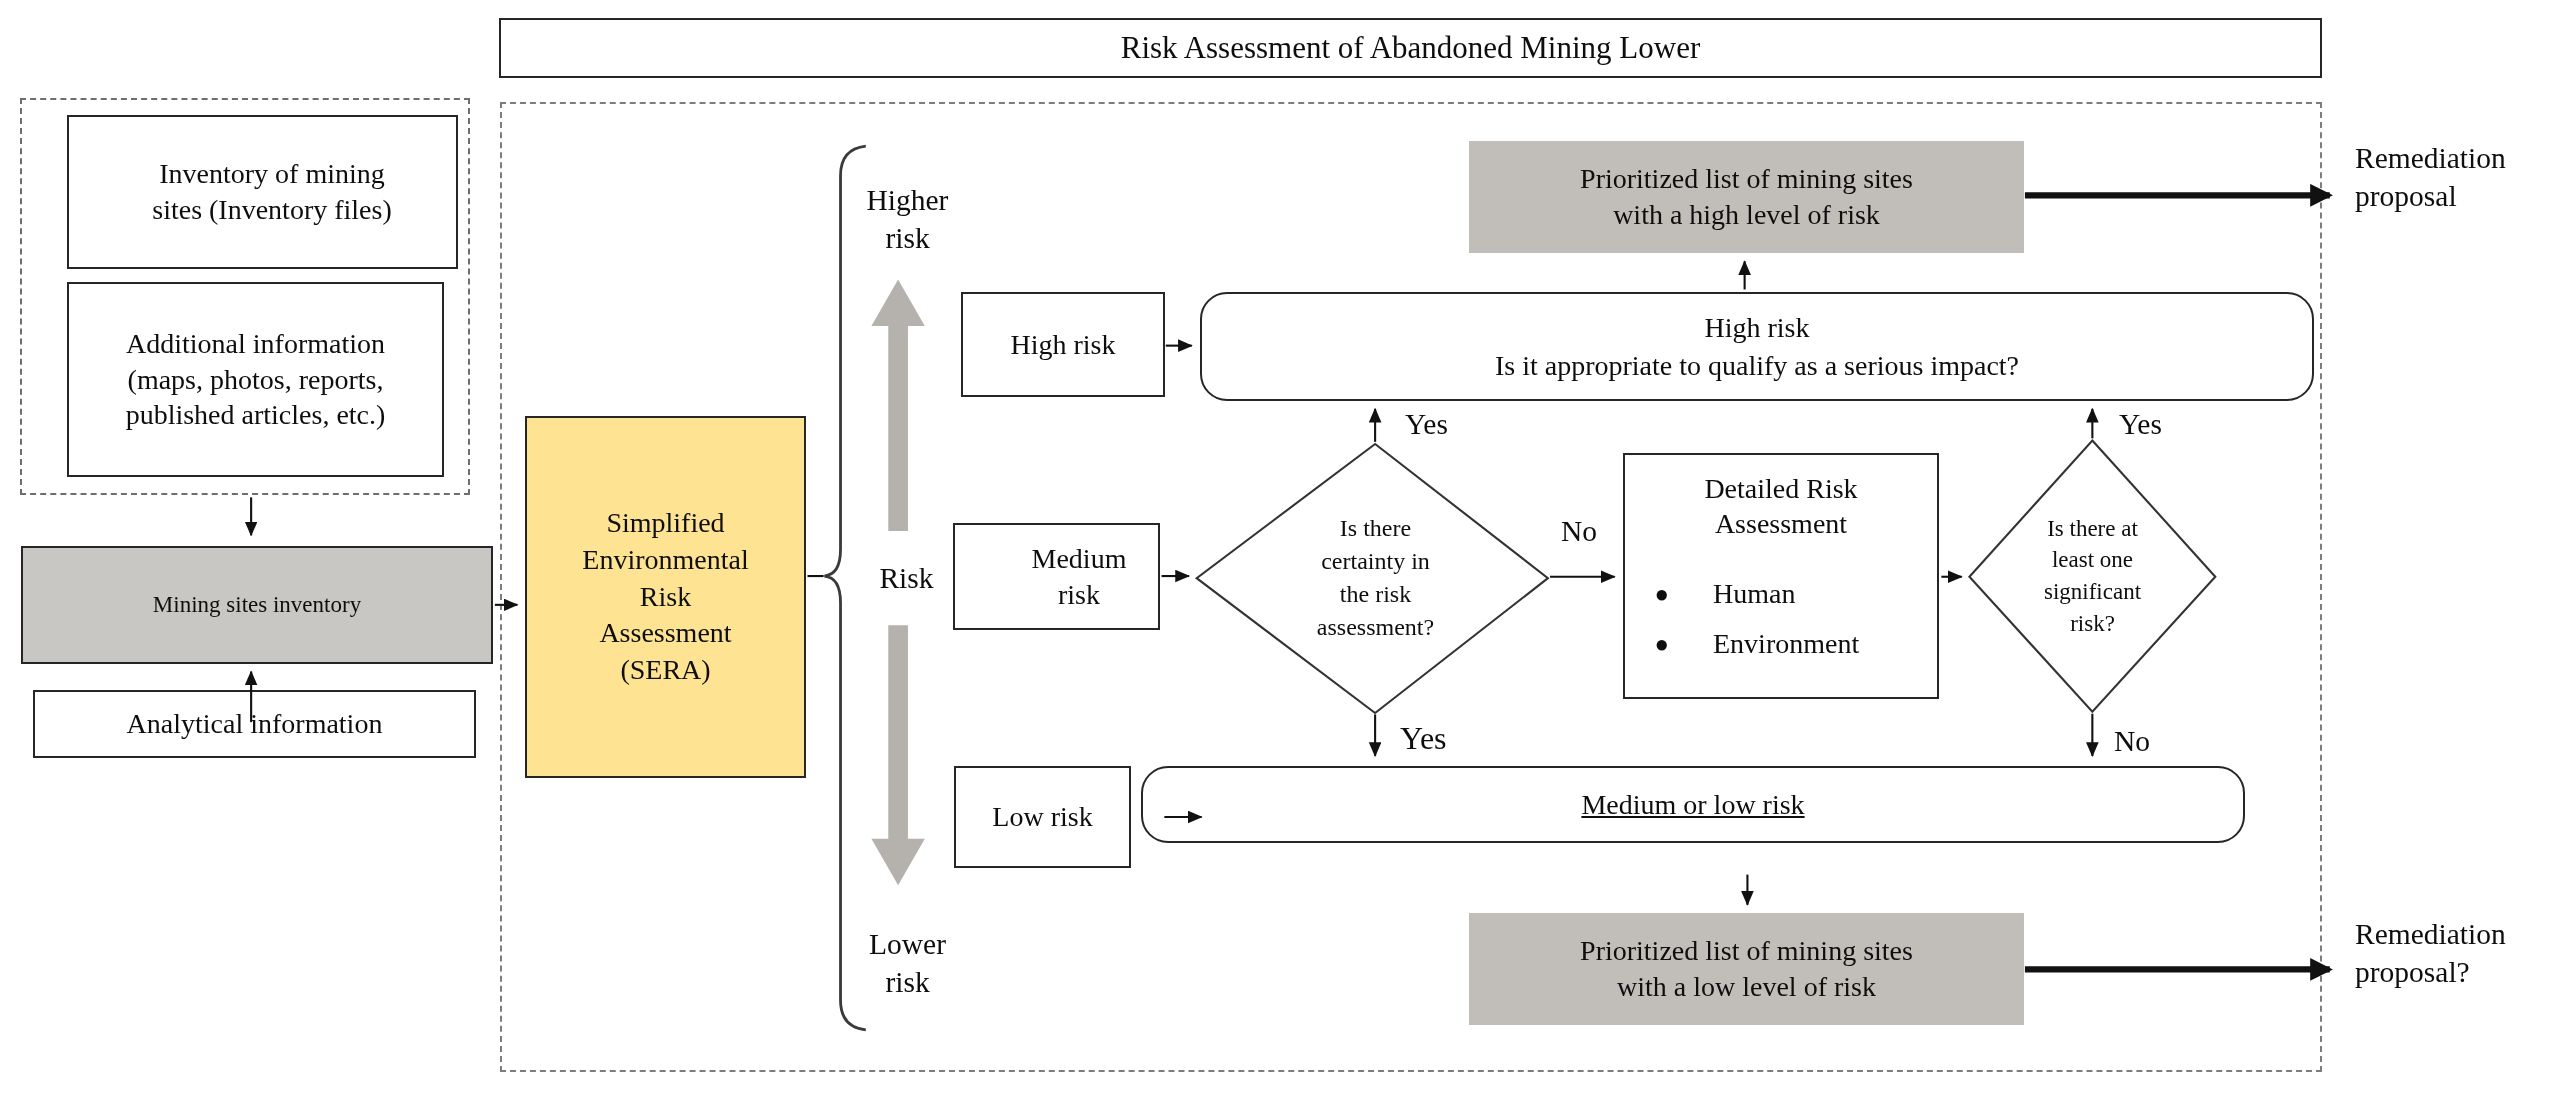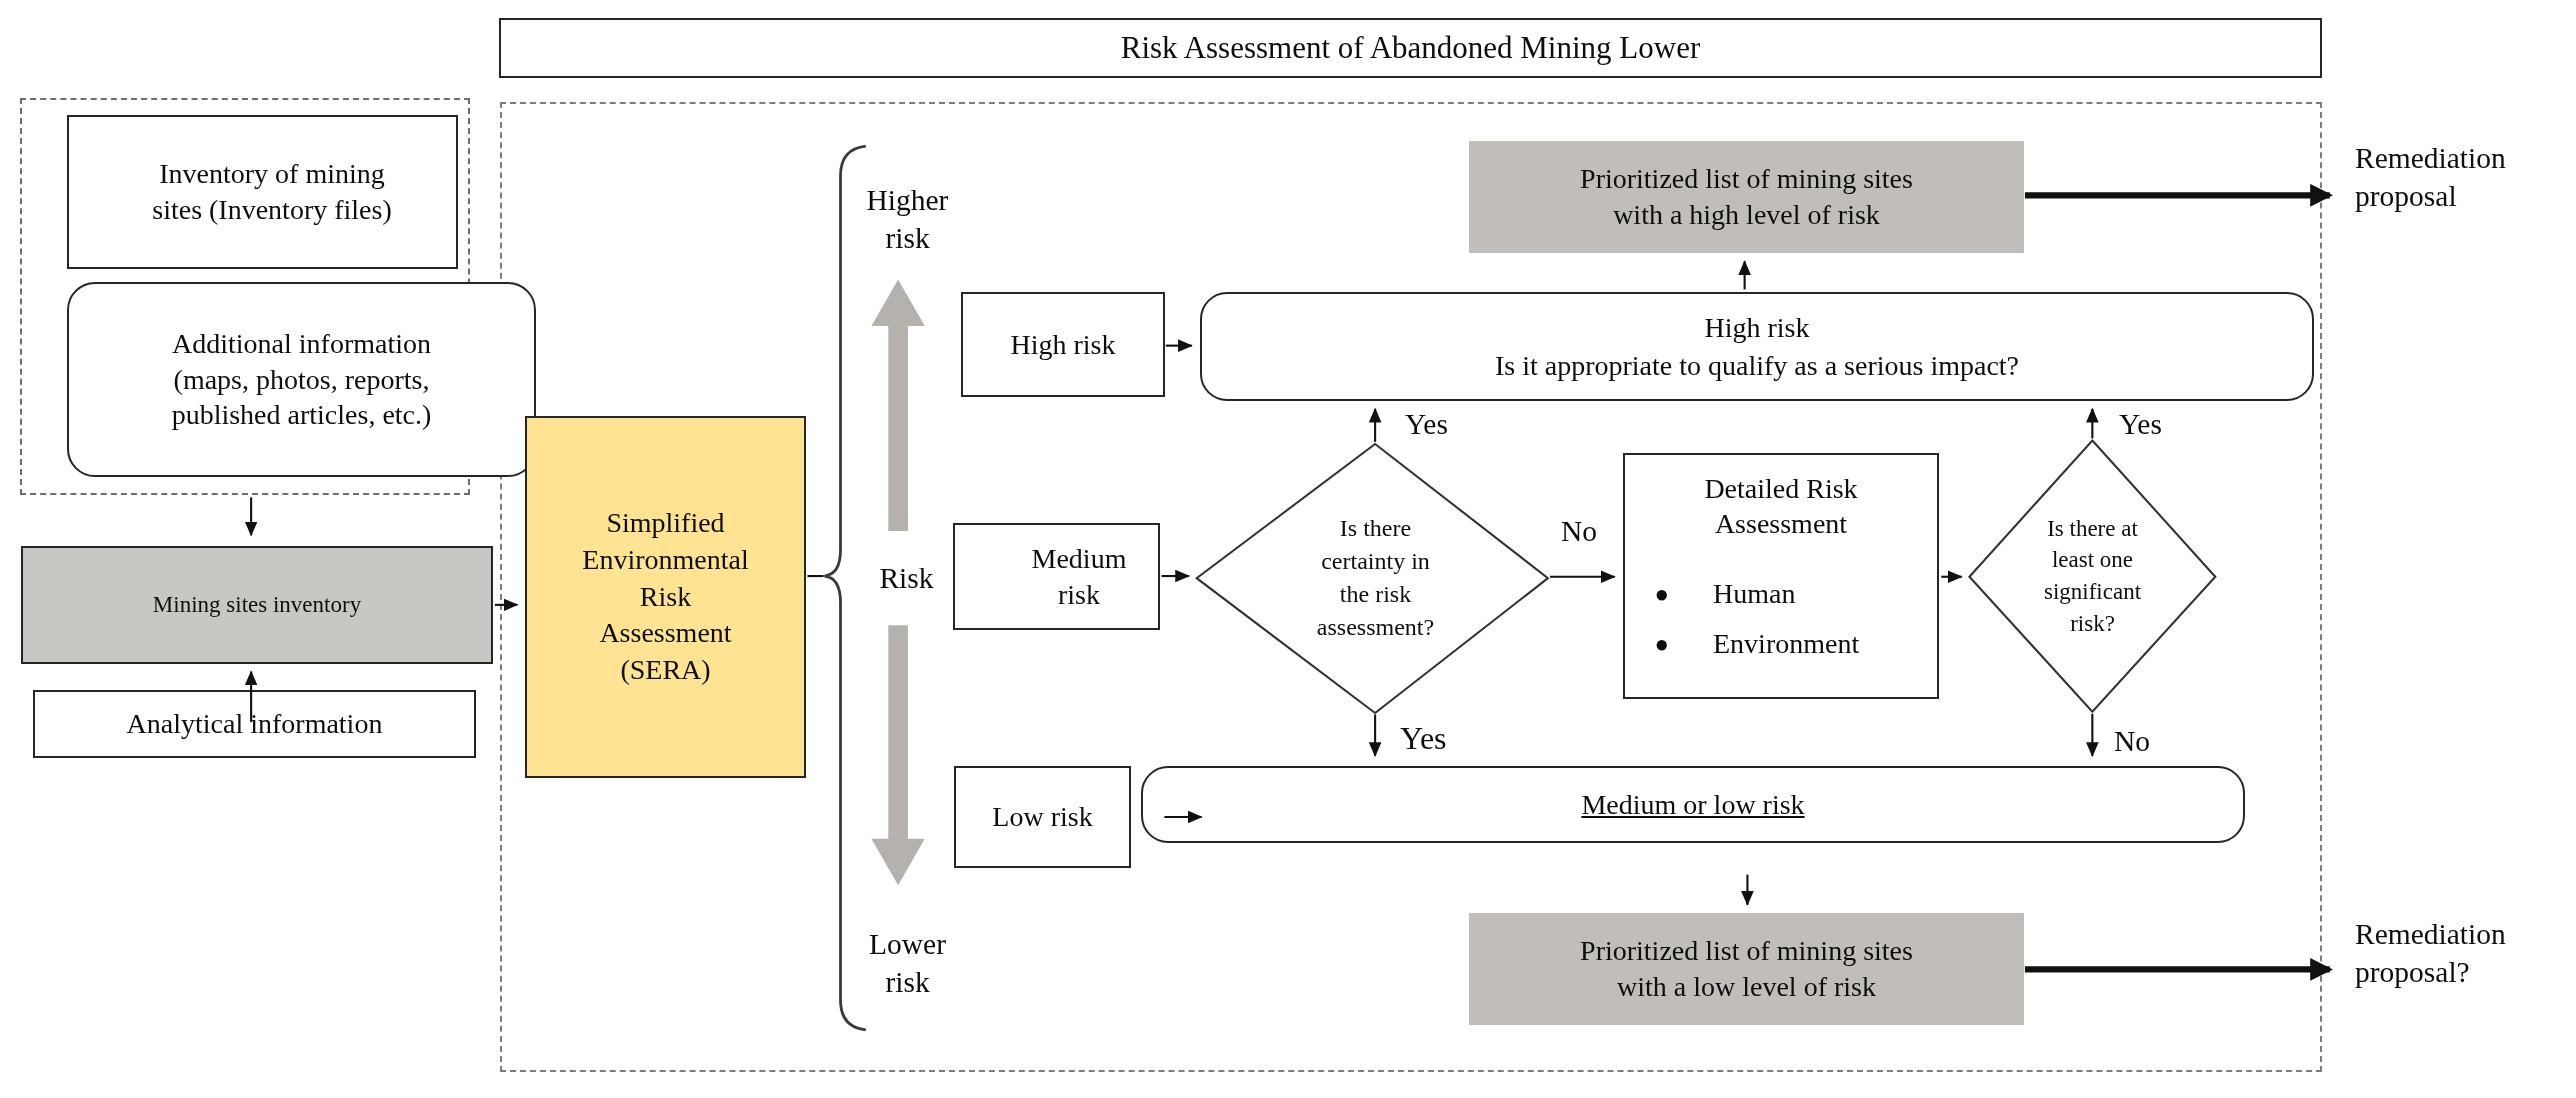--- a/index.html
+++ b/index.html
@@ -39,21 +39,21 @@
 
   <div class="bx" id="title-box" style="left:499px;top:17.6px;width:1823px;height:60px;">Risk Assessment of Abandoned Mining Lower</div>
 
   <div class="dashed" style="left:500px;top:102px;width:1822px;height:970px;"></div>
 
   <div class="dashed" style="left:19.7px;top:98px;width:450px;height:397px;border-color:#6e6e6e;"></div>
 
   <div class="bx" style="left:67px;top:115px;width:391px;height:154px;padding-left:19px;">Inventory of mining
 sites (Inventory files)</div>
 
-  <div class="bx" style="left:67px;top:282px;width:469px;height:195px;border-radius:28px;">Additional information
+  <div class="bx" style="left:67px;top:282px;width:377px;height:195px;">Additional information
 (maps, photos, reports,
 published articles, etc.)</div>
 
   <div class="bx" style="left: 21px; top: 546px; width: 472px; height: 118px; font-size: 23px; background: rgb(201, 199, 196);">Mining sites inventory</div>
 
   <div class="bx" style="left:33px;top:690px;width:443px;height:68px;">Analytical information</div>
 
   <div class="bx" id="sera-box" style="left: 525px; top: 416px; width: 281px; height: 362px; background: rgb(254, 227, 147);">Simplified
 Environmental
 Risk

